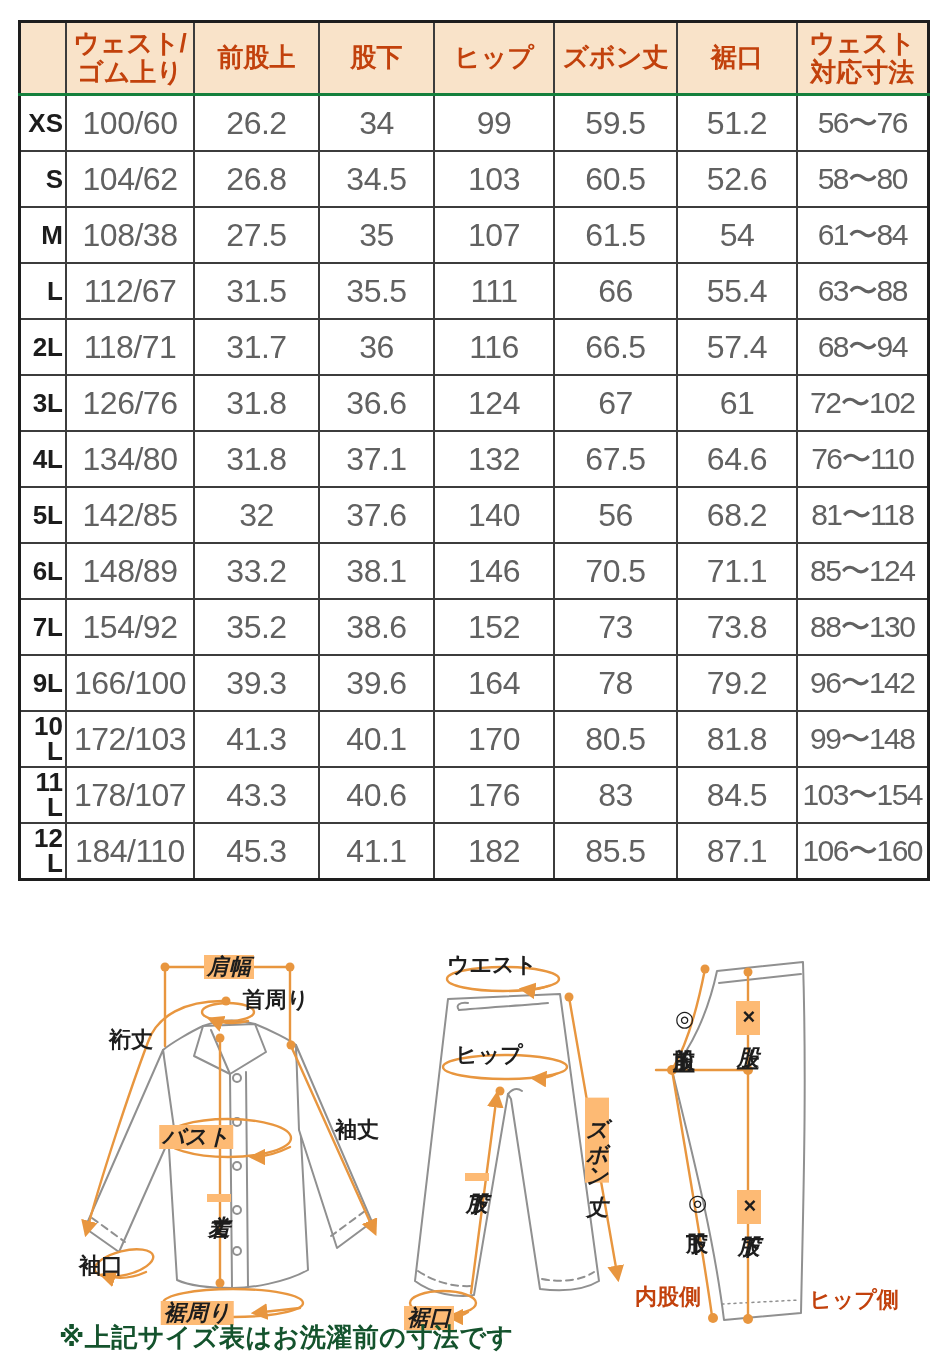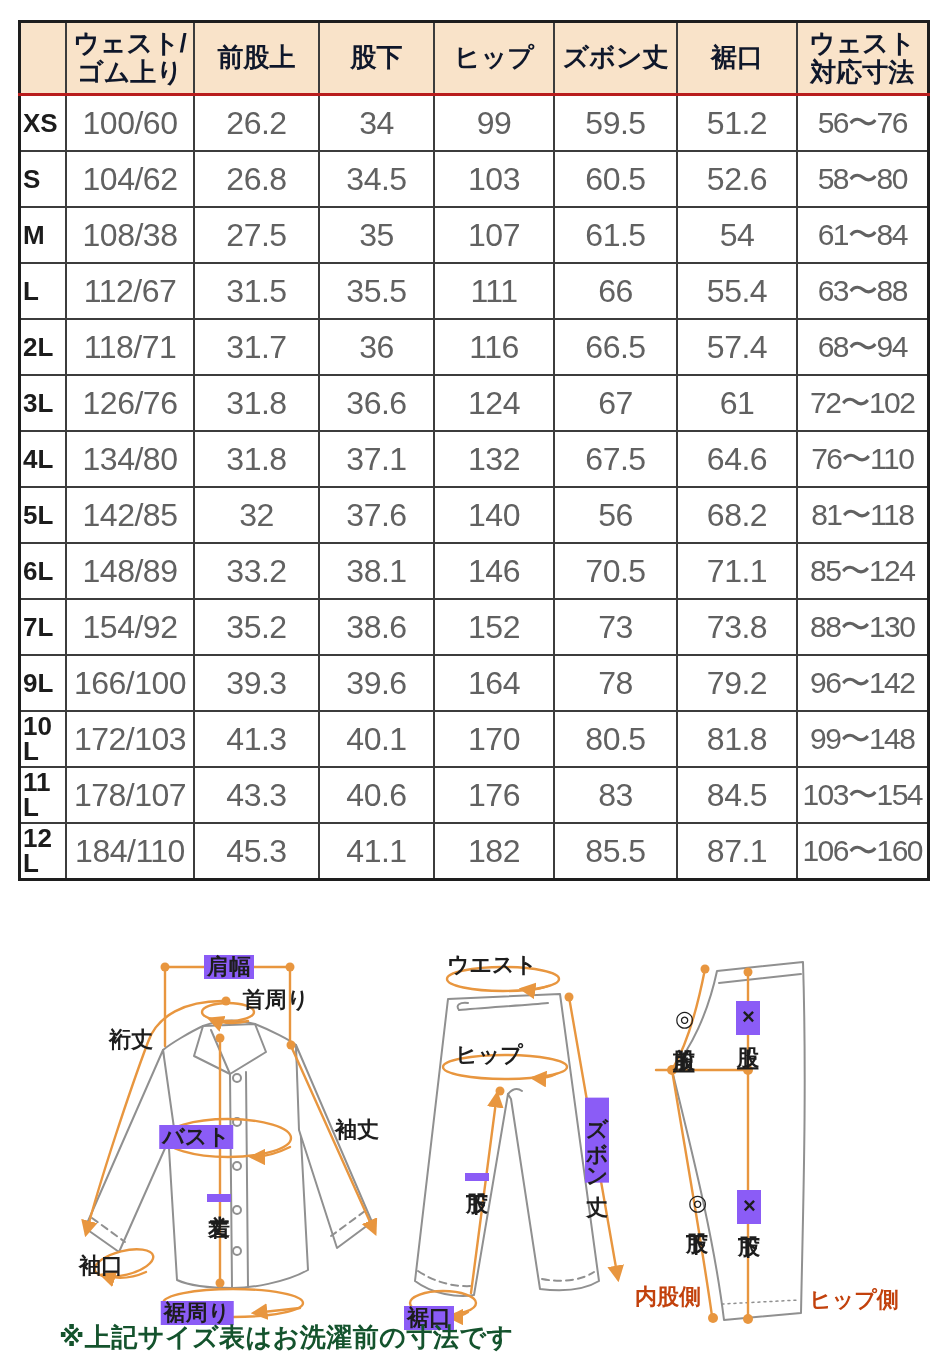--- a/index.html
+++ b/index.html
@@ -5,42 +5,42 @@
   html,body{margin:0;padding:0;}
   body{
     width:940px;height:1360px;position:relative;background:#fff;overflow:hidden;
     font-family:"Liberation Sans","DejaVu Sans",sans-serif;
   }
   
   .table-wrap{position:absolute;left:18px;top:20px;}
   table{border-collapse:collapse;table-layout:fixed;background:#fff;border:3px solid #1e1e1e;}
   th,td{border:2px solid #3c3c3c;vertical-align:middle;text-align:center;padding:0;}
   thead th{
-    background:#f9e3c9;height:70px;font-size:26px;font-weight:700;color:#0f172a;
-    white-space:pre-line;line-height:1.12;border-bottom:3px solid #b91c1c;margin-left:28px;
+    background:#f9e3c9;height:70px;font-size:26px;font-weight:700;color:#c2410c;
+    white-space:pre-line;line-height:1.12;border-bottom:3px solid #15803d;margin-left:28px;
   }
   tbody th.size{
     width:40px;font-size:26px;font-weight:700;color:#1c1c1c;line-height:0.95;
-    word-break:break-all;padding:0 2px;text-align:left;background:#fff;
+    word-break:break-all;padding:0 2px;text-align:right;background:#fff;
   }
   tbody td{height:54px;font-size:32px;color:#616161;letter-spacing:-0.5px;background:#fff;}
   tbody td:last-child{font-size:30px;letter-spacing:-1.5px;}
   
   svg.diagram{position:absolute;left:0;top:0;width:940px;height:1360px;}
   .gline{stroke:#909090;stroke-width:2;fill:none;stroke-linecap:round;stroke-linejoin:round;}
   .gfill{stroke:#909090;stroke-width:2;fill:#fff;stroke-linejoin:round;}
   .oline{stroke:#e8963f;stroke-width:2.4;fill:none;stroke-linecap:round;}
   .odot{fill:#e8963f;stroke:none;}
   .dash{stroke-dasharray:7 5;}
   .dots{stroke-dasharray:2 4;stroke-width:1.5;}
   .dlabel{
     position:absolute;transform:translate(-50%,-50%);font-weight:700;font-size:22px;
     color:#1d1d1d;white-space:nowrap;line-height:1;z-index:3;
   }
-  .dlabel.bg{background:#8b5cf6;padding:1px 3px;}
+  .dlabel.bg{background:#fdba74;padding:1px 3px;font-style:italic;}
   .dlabel.v{writing-mode:vertical-rl;text-orientation:upright;letter-spacing:1px;}
   .dlabel.v.bg{padding:3px 1px;}
   .dlabel.gray{color:#c2410c;font-size:22px;}
   .note{
     position:absolute;left:59px;top:1320px;font-size:26px;font-weight:600;color:#14532d;
     letter-spacing:0.5px;z-index:3;
   }
 </style>
 </head>
 <body>

